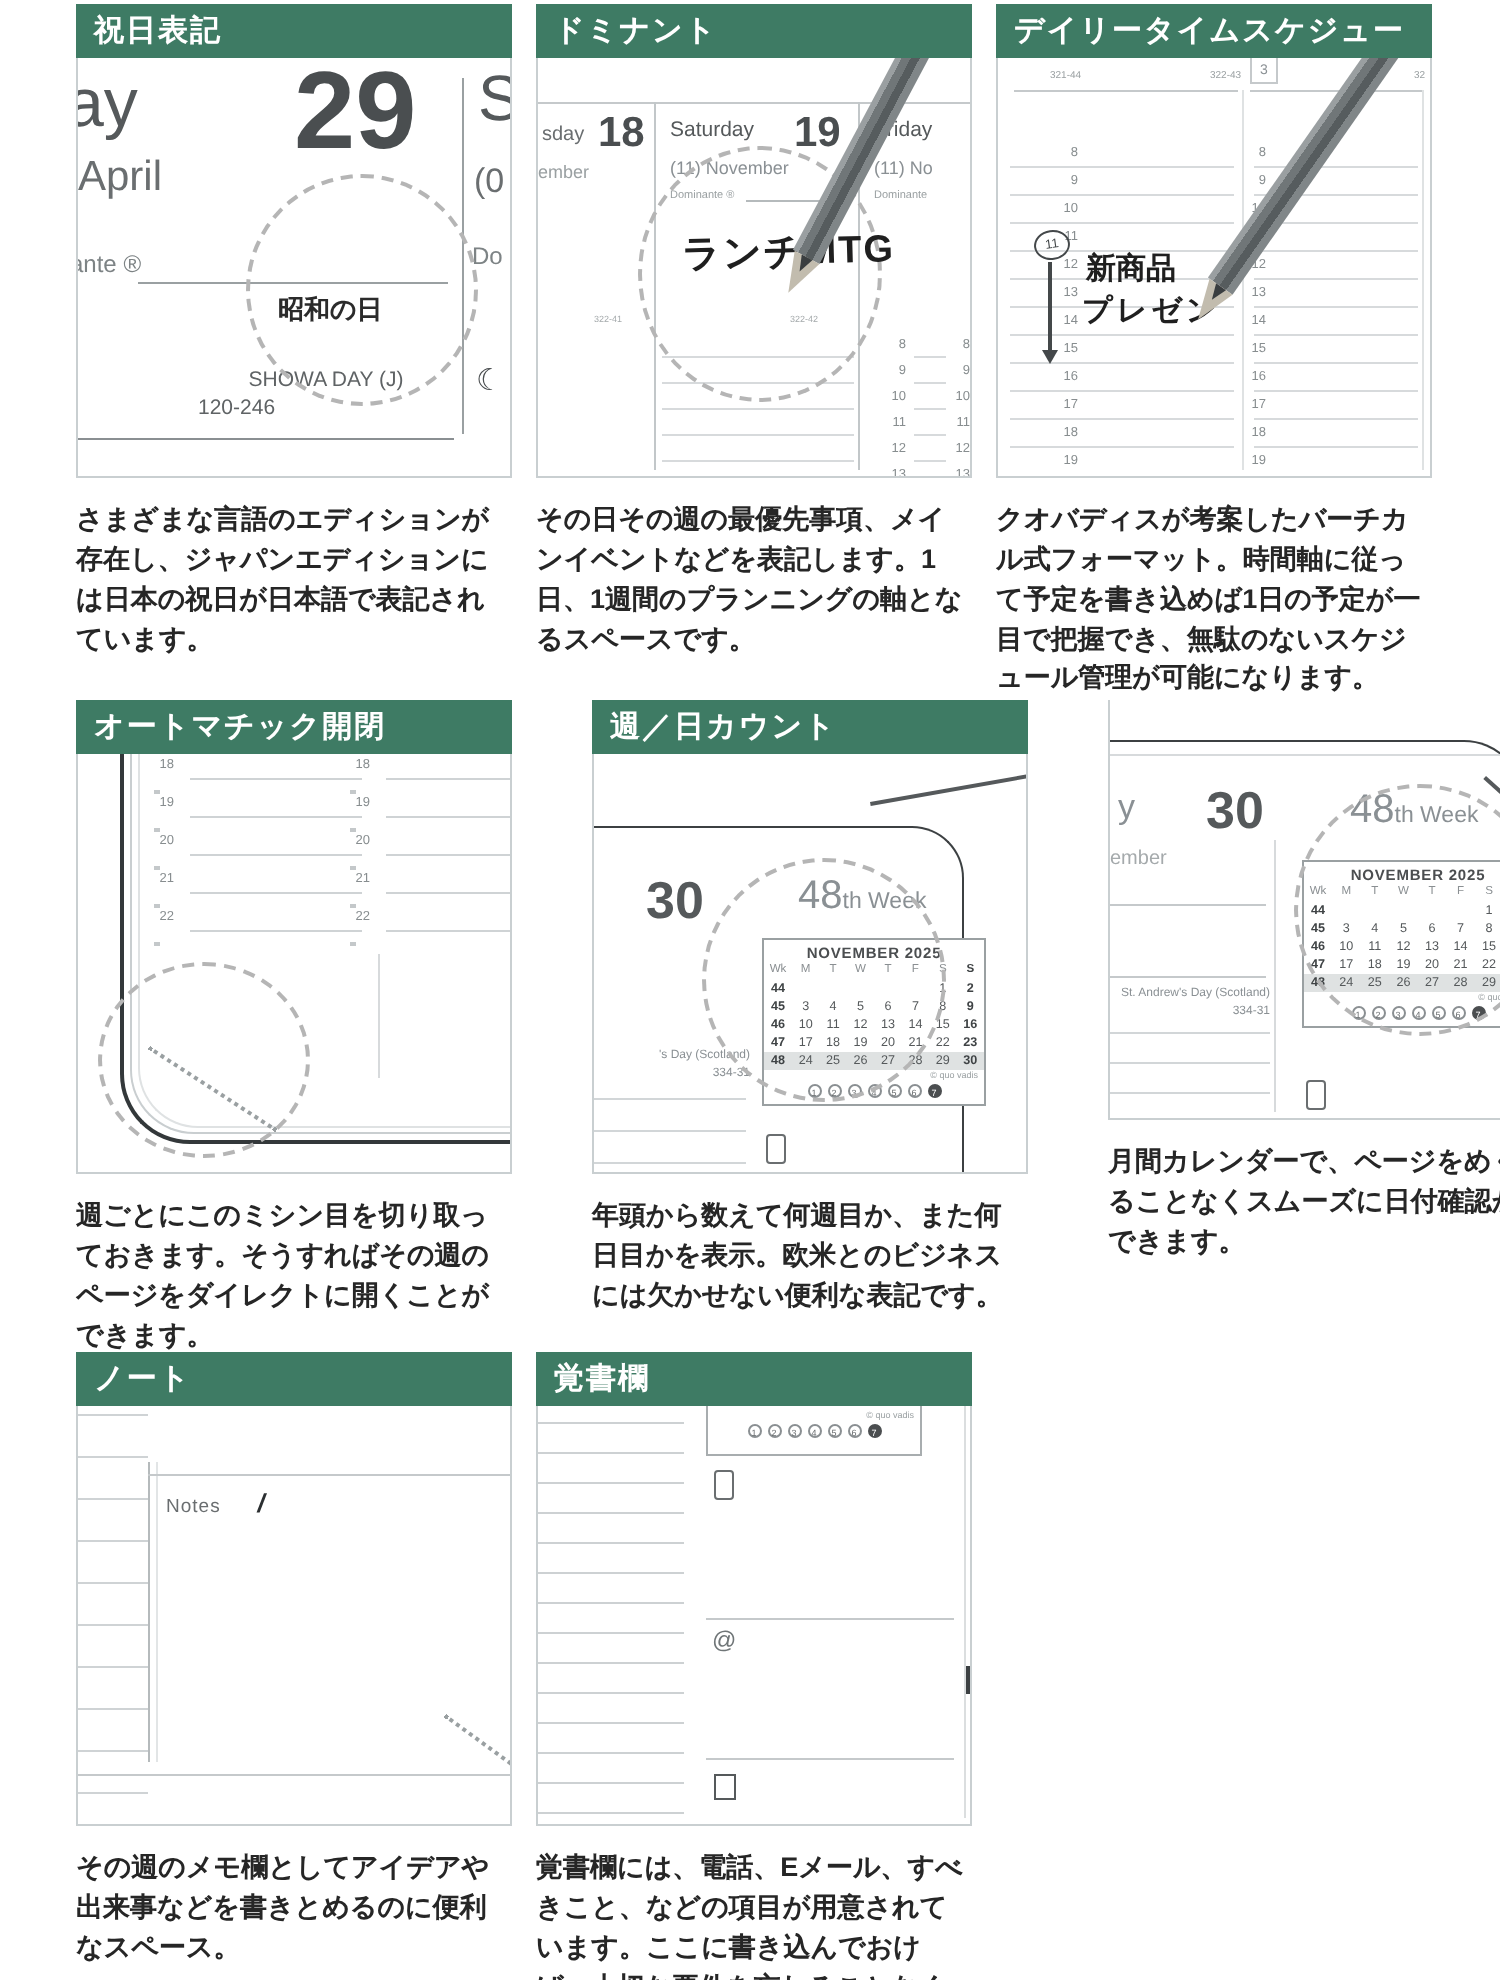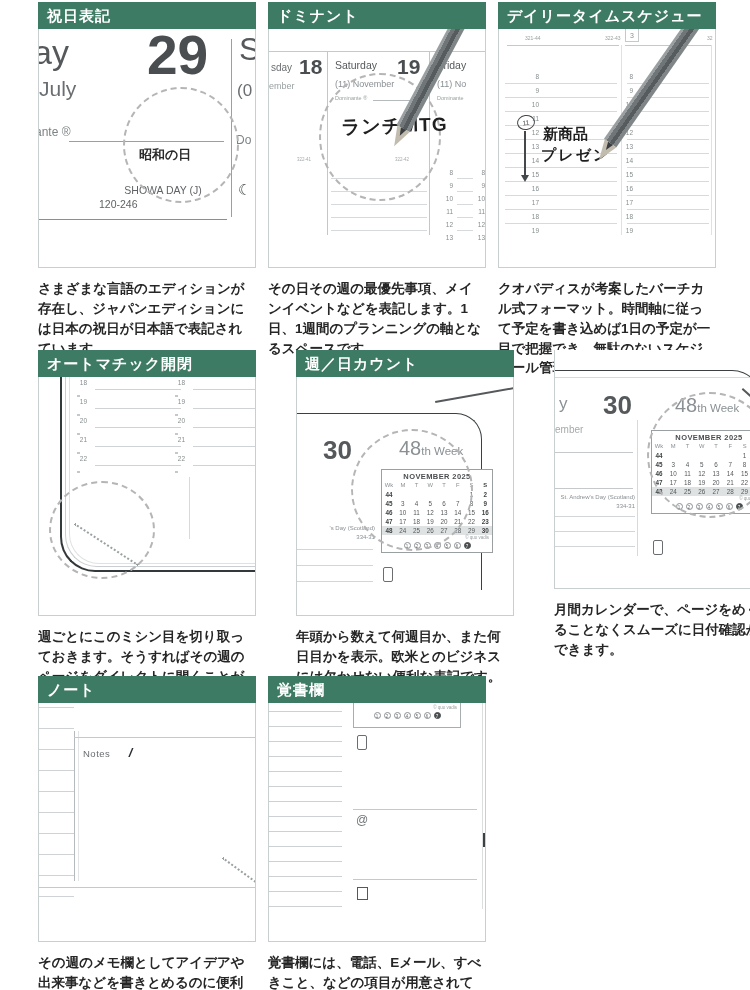--- a/index.html
+++ b/index.html
@@ -2,21 +2,21 @@
 <html><head>
 <meta charset="utf-8">
 <style>
   html,body{margin:0;padding:0;}
   body{width:750px;height:990px;position:relative;background:#ffffff;
        font-family:"Liberation Sans","DejaVu Sans",sans-serif;overflow:hidden;}
   .row{position:absolute;left:38px;display:flex;gap:12px;}
   .panel{width:218px;}
   .p-head{background:#3e7b64;color:#fff;font-weight:bold;font-size:15px;height:27px;
           line-height:27px;padding-left:9px;letter-spacing:1px;box-sizing:border-box;}
-  .p-img{position:relative;height:239px;background:#fff;border:1px solid #c9cfd1;
+  .p-img{position:relative;height:210px;background:#fff;border:1px solid #c9cfd1;
          border-top:none;overflow:hidden;box-sizing:border-box;}
   .p-desc{margin-top:11px;font-size:13.5px;line-height:1.47;color:#262626;font-weight:600;}
   .abs{position:absolute;}
   .dcirc{position:absolute;border:2px dashed #b5b5b5;border-radius:50%;z-index:3;}
   .vline{position:absolute;width:1px;background:#c2c7c9;}
   .hline{position:absolute;height:1px;background:#c5c9cb;}
   .rules{position:absolute;}
   .hour-col{position:absolute;display:flex;flex-direction:column;}
   .hour-col span{height:var(--rh);font-size:6.5px;color:#878d8f;text-align:right;width:100%;}
   .pencil{position:absolute;display:flex;flex-direction:column;align-items:center;
@@ -49,28 +49,28 @@
 </style>
 </head>
 <body>
 
 <div class="row" style="top:2px;">
 
   <div class="panel">
     <div class="p-head">祝日表記</div>
     <div class="p-img">
       <div class="dtxt" style="left:-6px;top:4px;font-size:34px;font-weight:500;color:#55595b;">ay</div>
-      <div class="gtxt" style="left:0;top:48px;font-size:21px;color:#6a6e70;">July</div>
+      <div class="gtxt" style="left:0;top:48px;font-size:21px;color:#6a6e70;">April</div>
       <div class="gtxt" style="left:-4px;top:96px;font-size:12px;color:#7d8385;">ante ®</div>
       <div class="hline" style="left:30px;top:112px;width:155px;background:#9aa0a2;"></div>
       <div class="dtxt" style="left:108px;top:-6px;font-size:55px;font-weight:700;">29</div>
       <div class="vline" style="left:192px;top:10px;height:178px;background:#9aa0a2;"></div>
       <div class="dtxt" style="left:200px;top:2px;font-size:32px;font-weight:500;color:#55595b;">S</div>
       <div class="gtxt" style="left:198px;top:52px;font-size:17px;color:#6a6e70;">(0</div>
-      <div class="gtxt" style="left:197px;top:92px;font-size:12px;color:#7d8385;margin-top:12px;">Do</div>
+      <div class="gtxt" style="left:197px;top:92px;font-size:12px;color:#7d8385;">Do</div>
       <div class="dtxt" style="left:199px;top:152px;font-size:15px;">☾</div>
       <div class="dcirc" style="left:84px;top:58px;width:112px;height:112px;"></div>
       <div class="dtxt" style="left:100px;top:117px;font-size:13px;font-weight:600;color:#2b2b2b;z-index:4;">昭和の日</div>
       <div class="gtxt" style="left:60px;top:155px;width:128px;text-align:center;font-size:10.5px;color:#5f6365;">SHOWA DAY (J)</div>
       <div class="gtxt" style="left:60px;top:169px;width:128px;font-size:10.5px;color:#5f6365;">120-246</div>
       <div class="hline" style="left:0;top:190px;width:188px;background:#8a8f92;"></div>
     </div>
     <div class="p-desc">さまざまな言語のエディションが存在し、ジャパンエディションには日本の祝日が日本語で表記されています。</div>
   </div>
 

